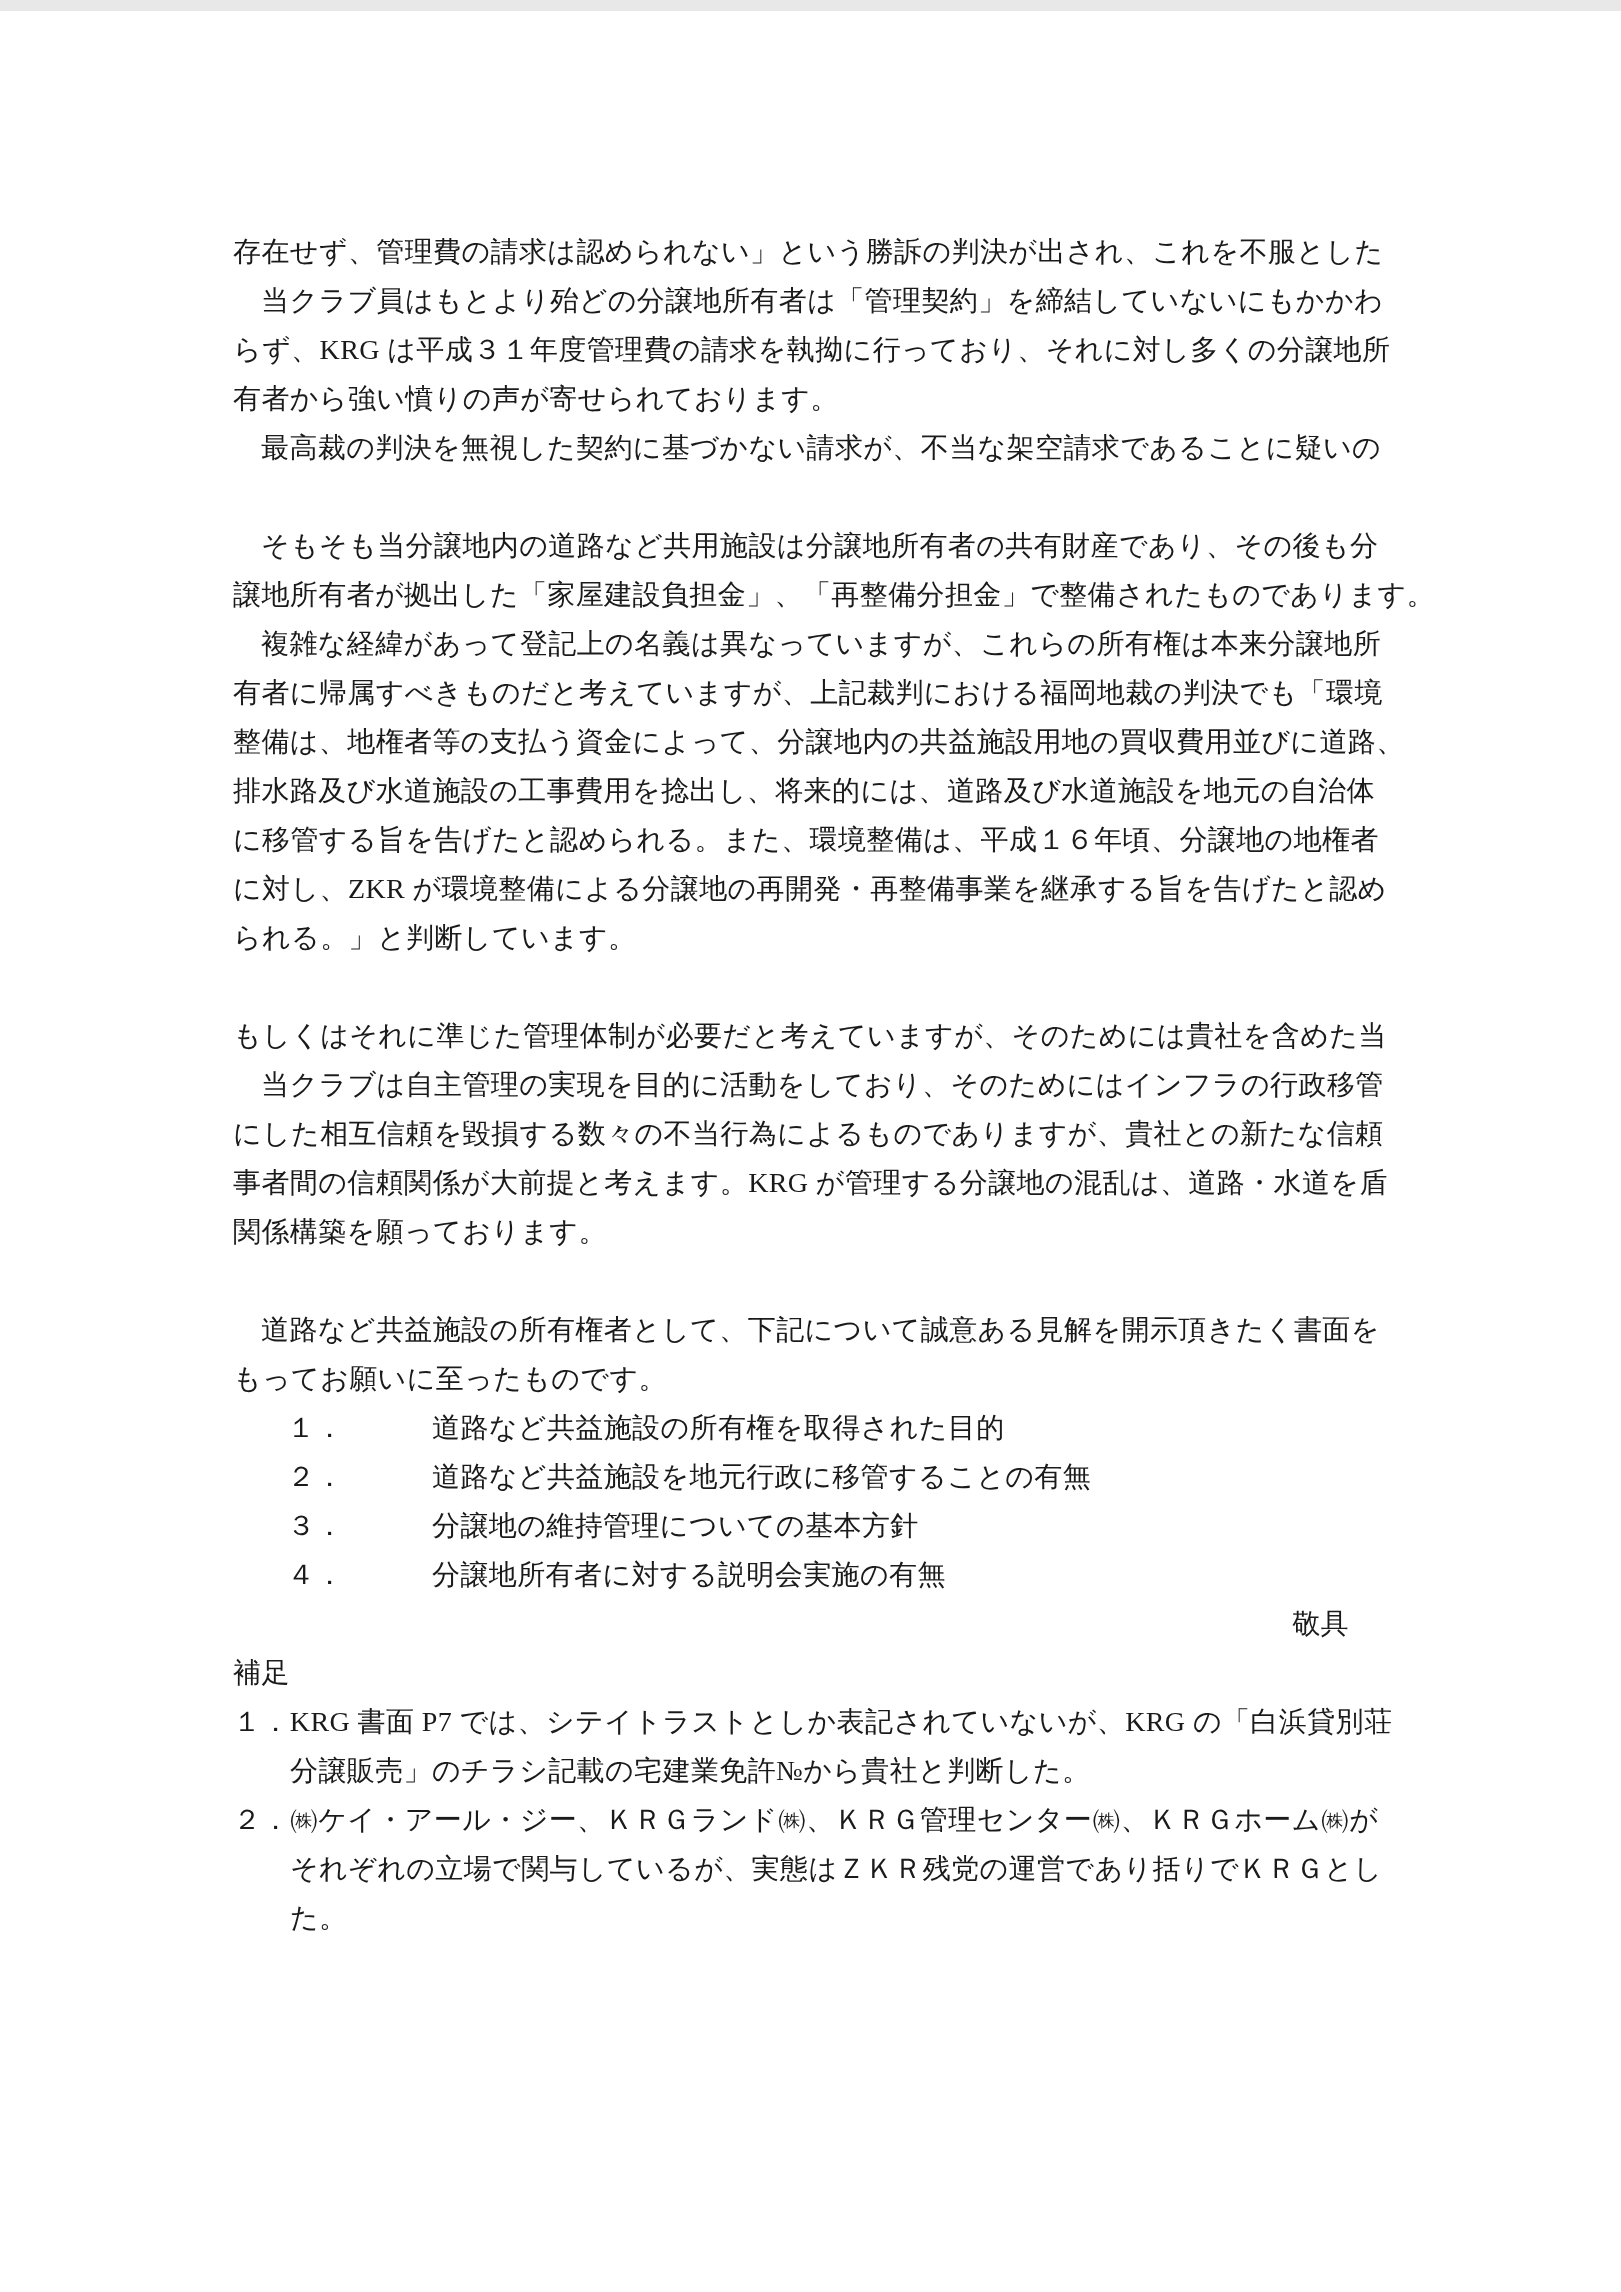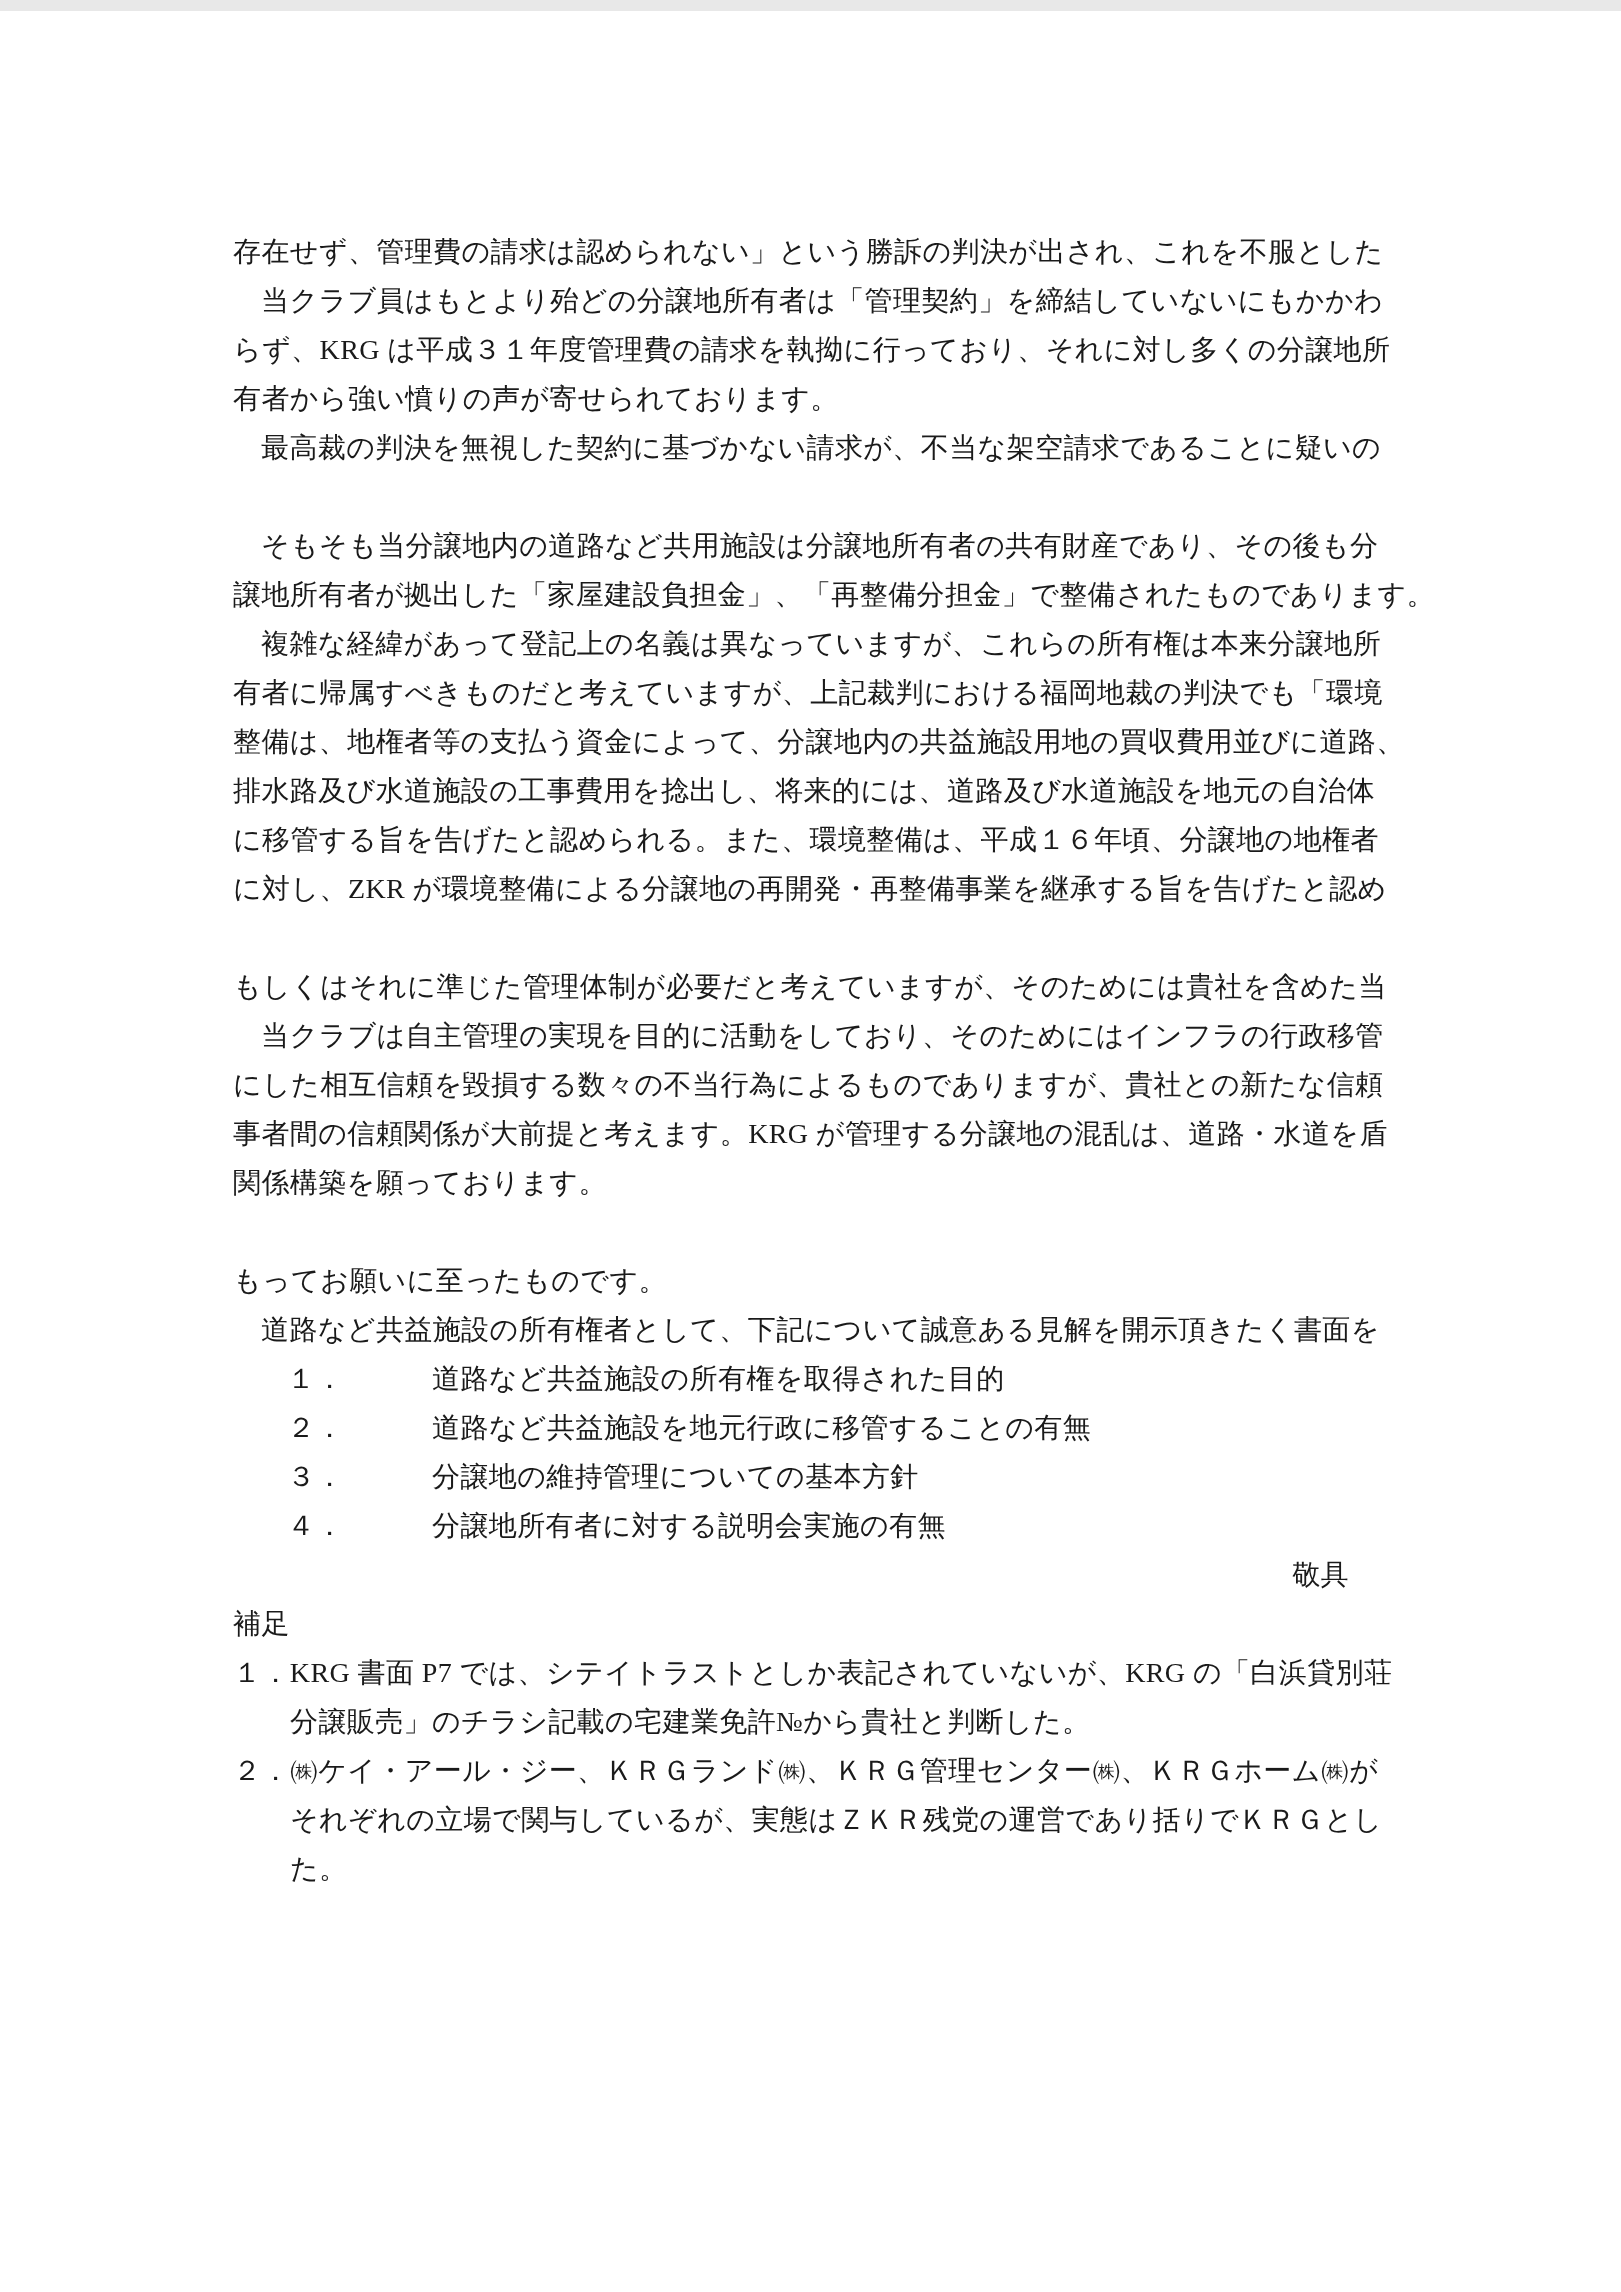--- a/index.html
+++ b/index.html
@@ -56,29 +56,30 @@
       <div class="line indent1">最高裁の判決を無視した契約に基づかない請求が、不当な架空請求であることに疑いの</div>
       <div class="line blank"></div>
       <div class="line indent1">そもそも当分譲地内の道路など共用施設は分譲地所有者の共有財産であり、その後も分</div>
       <div class="line plain">譲地所有者が拠出した「家屋建設負担金」、「再整備分担金」で整備されたものであります。</div>
       <div class="line indent1">複雑な経緯があって登記上の名義は異なっていますが、これらの所有権は本来分譲地所</div>
       <div class="line plain">有者に帰属すべきものだと考えていますが、上記裁判における福岡地裁の判決でも「環境</div>
       <div class="line plain">整備は、地権者等の支払う資金によって、分譲地内の共益施設用地の買収費用並びに道路、</div>
       <div class="line plain">排水路及び水道施設の工事費用を捻出し、将来的には、道路及び水道施設を地元の自治体</div>
       <div class="line plain">に移管する旨を告げたと認められる。また、環境整備は、平成１６年頃、分譲地の地権者</div>
       <div class="line plain">に対し、ZKR が環境整備による分譲地の再開発・再整備事業を継承する旨を告げたと認め</div>
+      <div class="line plain">られる。」と判断しています。</div>
       <div class="line blank"></div>
       <div class="line plain">もしくはそれに準じた管理体制が必要だと考えていますが、そのためには貴社を含めた当</div>
       <div class="line indent1">当クラブは自主管理の実現を目的に活動をしており、そのためにはインフラの行政移管</div>
       <div class="line plain">にした相互信頼を毀損する数々の不当行為によるものでありますが、貴社との新たな信頼</div>
       <div class="line plain">事者間の信頼関係が大前提と考えます。KRG が管理する分譲地の混乱は、道路・水道を盾</div>
       <div class="line plain">関係構築を願っております。</div>
       <div class="line blank"></div>
+      <div class="line indent1">道路など共益施設の所有権者として、下記について誠意ある見解を開示頂きたく書面を</div>
       <div class="line plain">もってお願いに至ったものです。</div>
-      <div class="line indent1">道路など共益施設の所有権者として、下記について誠意ある見解を開示頂きたく書面を</div>
       <div class="line req"><span class="num">１．</span><span>道路など共益施設の所有権を取得された目的</span></div>
       <div class="line req"><span class="num">２．</span><span>道路など共益施設を地元行政に移管することの有無</span></div>
       <div class="line req"><span class="num">３．</span><span>分譲地の維持管理についての基本方針</span></div>
       <div class="line req"><span class="num">４．</span><span>分譲地所有者に対する説明会実施の有無</span></div>
       <div class="line right">敬具</div>
       <div class="line plain">補足</div>
       <div class="line note"><span class="num">１．</span><span>KRG 書面 P7 では、シテイトラストとしか表記されていないが、KRG の「白浜貸別荘</span></div>
       <div class="line cont2">分譲販売」のチラシ記載の宅建業免許№から貴社と判断した。</div>
       <div class="line note"><span class="num">２．</span><span>㈱ケイ・アール・ジー、ＫＲＧランド㈱、ＫＲＧ管理センター㈱、ＫＲＧホーム㈱が</span></div>
       <div class="line cont2">それぞれの立場で関与しているが、実態はＺＫＲ残党の運営であり括りでＫＲＧとし</div>

